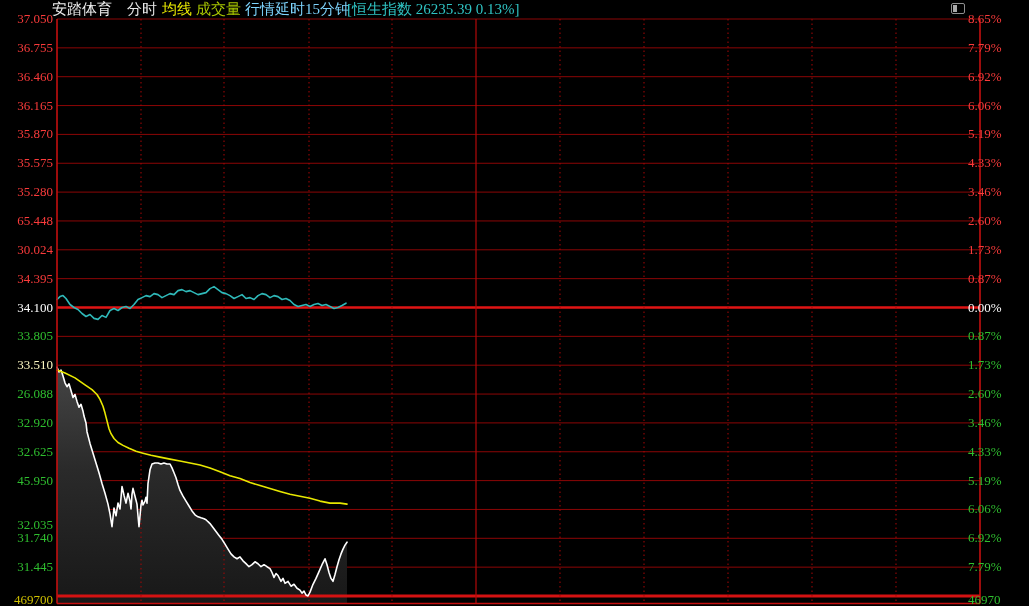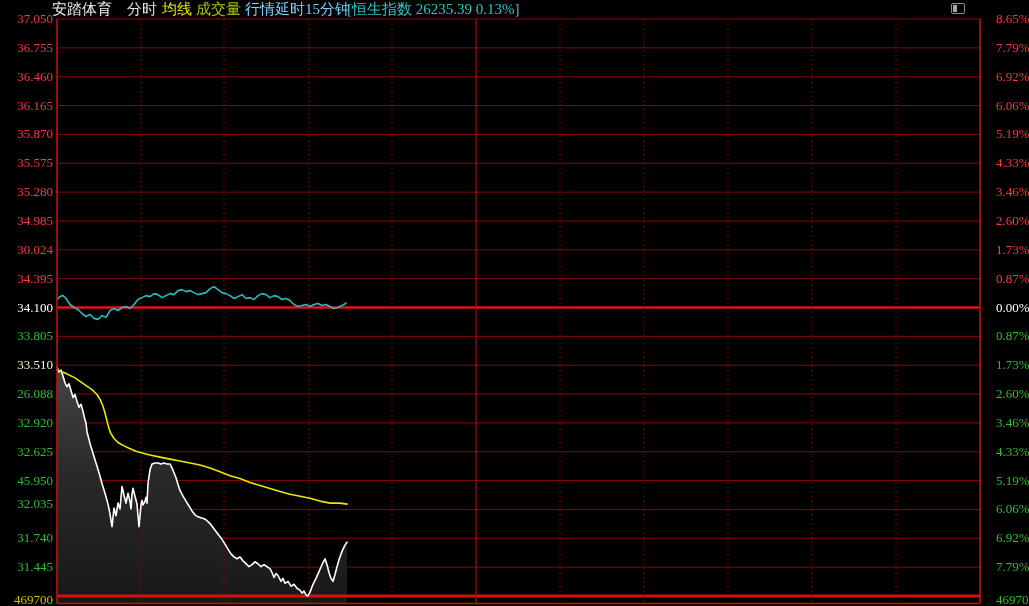--- a/index.html
+++ b/index.html
@@ -6,21 +6,21 @@
   #screen{
     position:relative;width:1029px;height:606px;background:#000;overflow:hidden;
     font-family:Liberation Serif, serif;
     -webkit-font-smoothing:none;
   }
   #header{position:absolute;left:0;top:0;width:1029px;height:19px;}
   .hitem{position:absolute;top:1px;font-size:15px;line-height:17px;white-space:nowrap;}
   #chart-svg{position:absolute;left:0;top:0;}
   .axis-label{position:absolute;font-size:13px;line-height:14px;white-space:nowrap;}
   .axis-left{left:3px;width:50px;text-align:right;}
-  .axis-right{left:996px;text-align:left;}
+  .axis-right{left:968px;text-align:left;}
   #panel-icon{
     position:absolute;left:951px;top:3px;width:12px;height:9px;
     border:1px solid #8f8f8f;border-radius:2px;background:#000;
   }
   #panel-icon::before{
     content:"";position:absolute;left:1px;top:1px;width:4px;height:7px;background:#a8a8a8;
   }
 </style>
 </head>
 <body>
@@ -86,31 +86,31 @@
     </svg>
 
   <div id="left-axis">
       <div class="axis-label axis-left" style="color: rgb(250, 59, 59); top: 12px;">37.050</div>
       <div class="axis-label axis-left" style="color: rgb(250, 59, 59); top: 40.85px;">36.755</div>
       <div class="axis-label axis-left" style="color: rgb(250, 59, 59); top: 69.7px;">36.460</div>
       <div class="axis-label axis-left" style="color: rgb(250, 59, 59); top: 98.55px;">36.165</div>
       <div class="axis-label axis-left" style="color: rgb(250, 59, 59); top: 127.4px;">35.870</div>
       <div class="axis-label axis-left" style="color: rgb(250, 59, 59); top: 156.25px;">35.575</div>
       <div class="axis-label axis-left" style="color: rgb(250, 59, 59); top: 185.1px;">35.280</div>
-      <div class="axis-label axis-left" style="color: rgb(250, 59, 59); top: 213.95px;">34.985</div>
+      <div class="axis-label axis-left" style="color: rgb(250, 59, 59); top: 213.95px;">65.448</div>
       <div class="axis-label axis-left" style="color: rgb(250, 59, 59); top: 242.8px;">30.024</div>
       <div class="axis-label axis-left" style="color: rgb(250, 59, 59); top: 271.65px;">34.395</div>
       <div class="axis-label axis-left" style="color: #ffffff; top: 300.5px;">34.100</div>
       <div class="axis-label axis-left" style="color: rgb(47, 191, 47); top: 329.35px;">33.805</div>
       <div class="axis-label axis-left" style="color: #fef9c3; top: 358.2px;">33.510</div>
       <div class="axis-label axis-left" style="color: rgb(47, 191, 47); top: 387.05px;">26.088</div>
       <div class="axis-label axis-left" style="color: rgb(47, 191, 47); top: 415.9px;">32.920</div>
       <div class="axis-label axis-left" style="color: rgb(47, 191, 47); top: 444.75px;">32.625</div>
       <div class="axis-label axis-left" style="color: rgb(47, 191, 47); top: 473.6px;">45.950</div>
-      <div class="axis-label axis-left" style="color: rgb(47, 191, 47); top: 497px; text-align: right;">32.035</div>
+      <div class="axis-label axis-left" style="color: rgb(47, 191, 47); top: 518px; text-align: right;">32.035</div>
       <div class="axis-label axis-left" style="color: rgb(47, 191, 47); top: 531.3px;">31.740</div>
       <div class="axis-label axis-left" style="color: rgb(47, 191, 47); top: 560.15px;">31.445</div>
       <div class="axis-label axis-left" style="color: rgb(207, 192, 0); top: 593px;">469700</div>
     </div>
   <div id="right-axis">
       <div class="axis-label axis-right" style="color: rgb(250, 59, 59); top: 12px;">8.65%</div>
       <div class="axis-label axis-right" style="color: rgb(250, 59, 59); top: 40.85px;">7.79%</div>
       <div class="axis-label axis-right" style="color: rgb(250, 59, 59); top: 69.7px;">6.92%</div>
       <div class="axis-label axis-right" style="color: rgb(250, 59, 59); top: 98.55px;">6.06%</div>
       <div class="axis-label axis-right" style="color: rgb(250, 59, 59); top: 127.4px;">5.19%</div>

